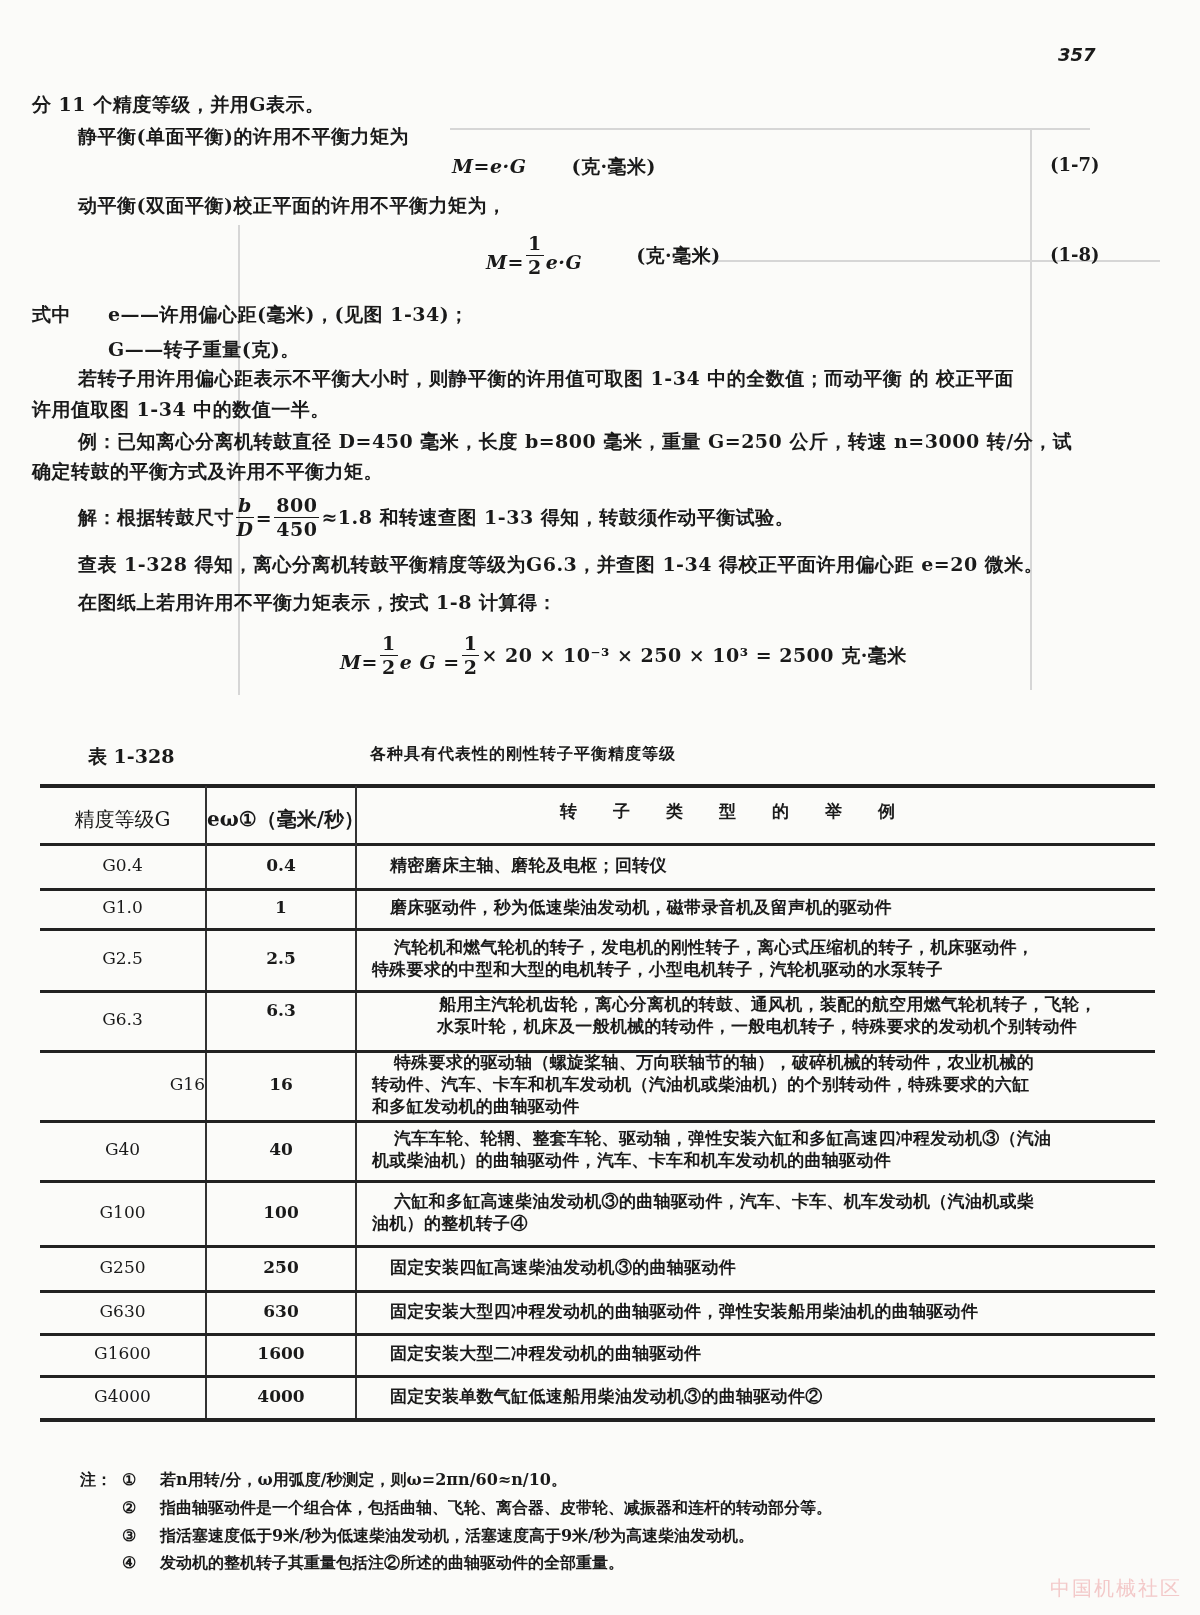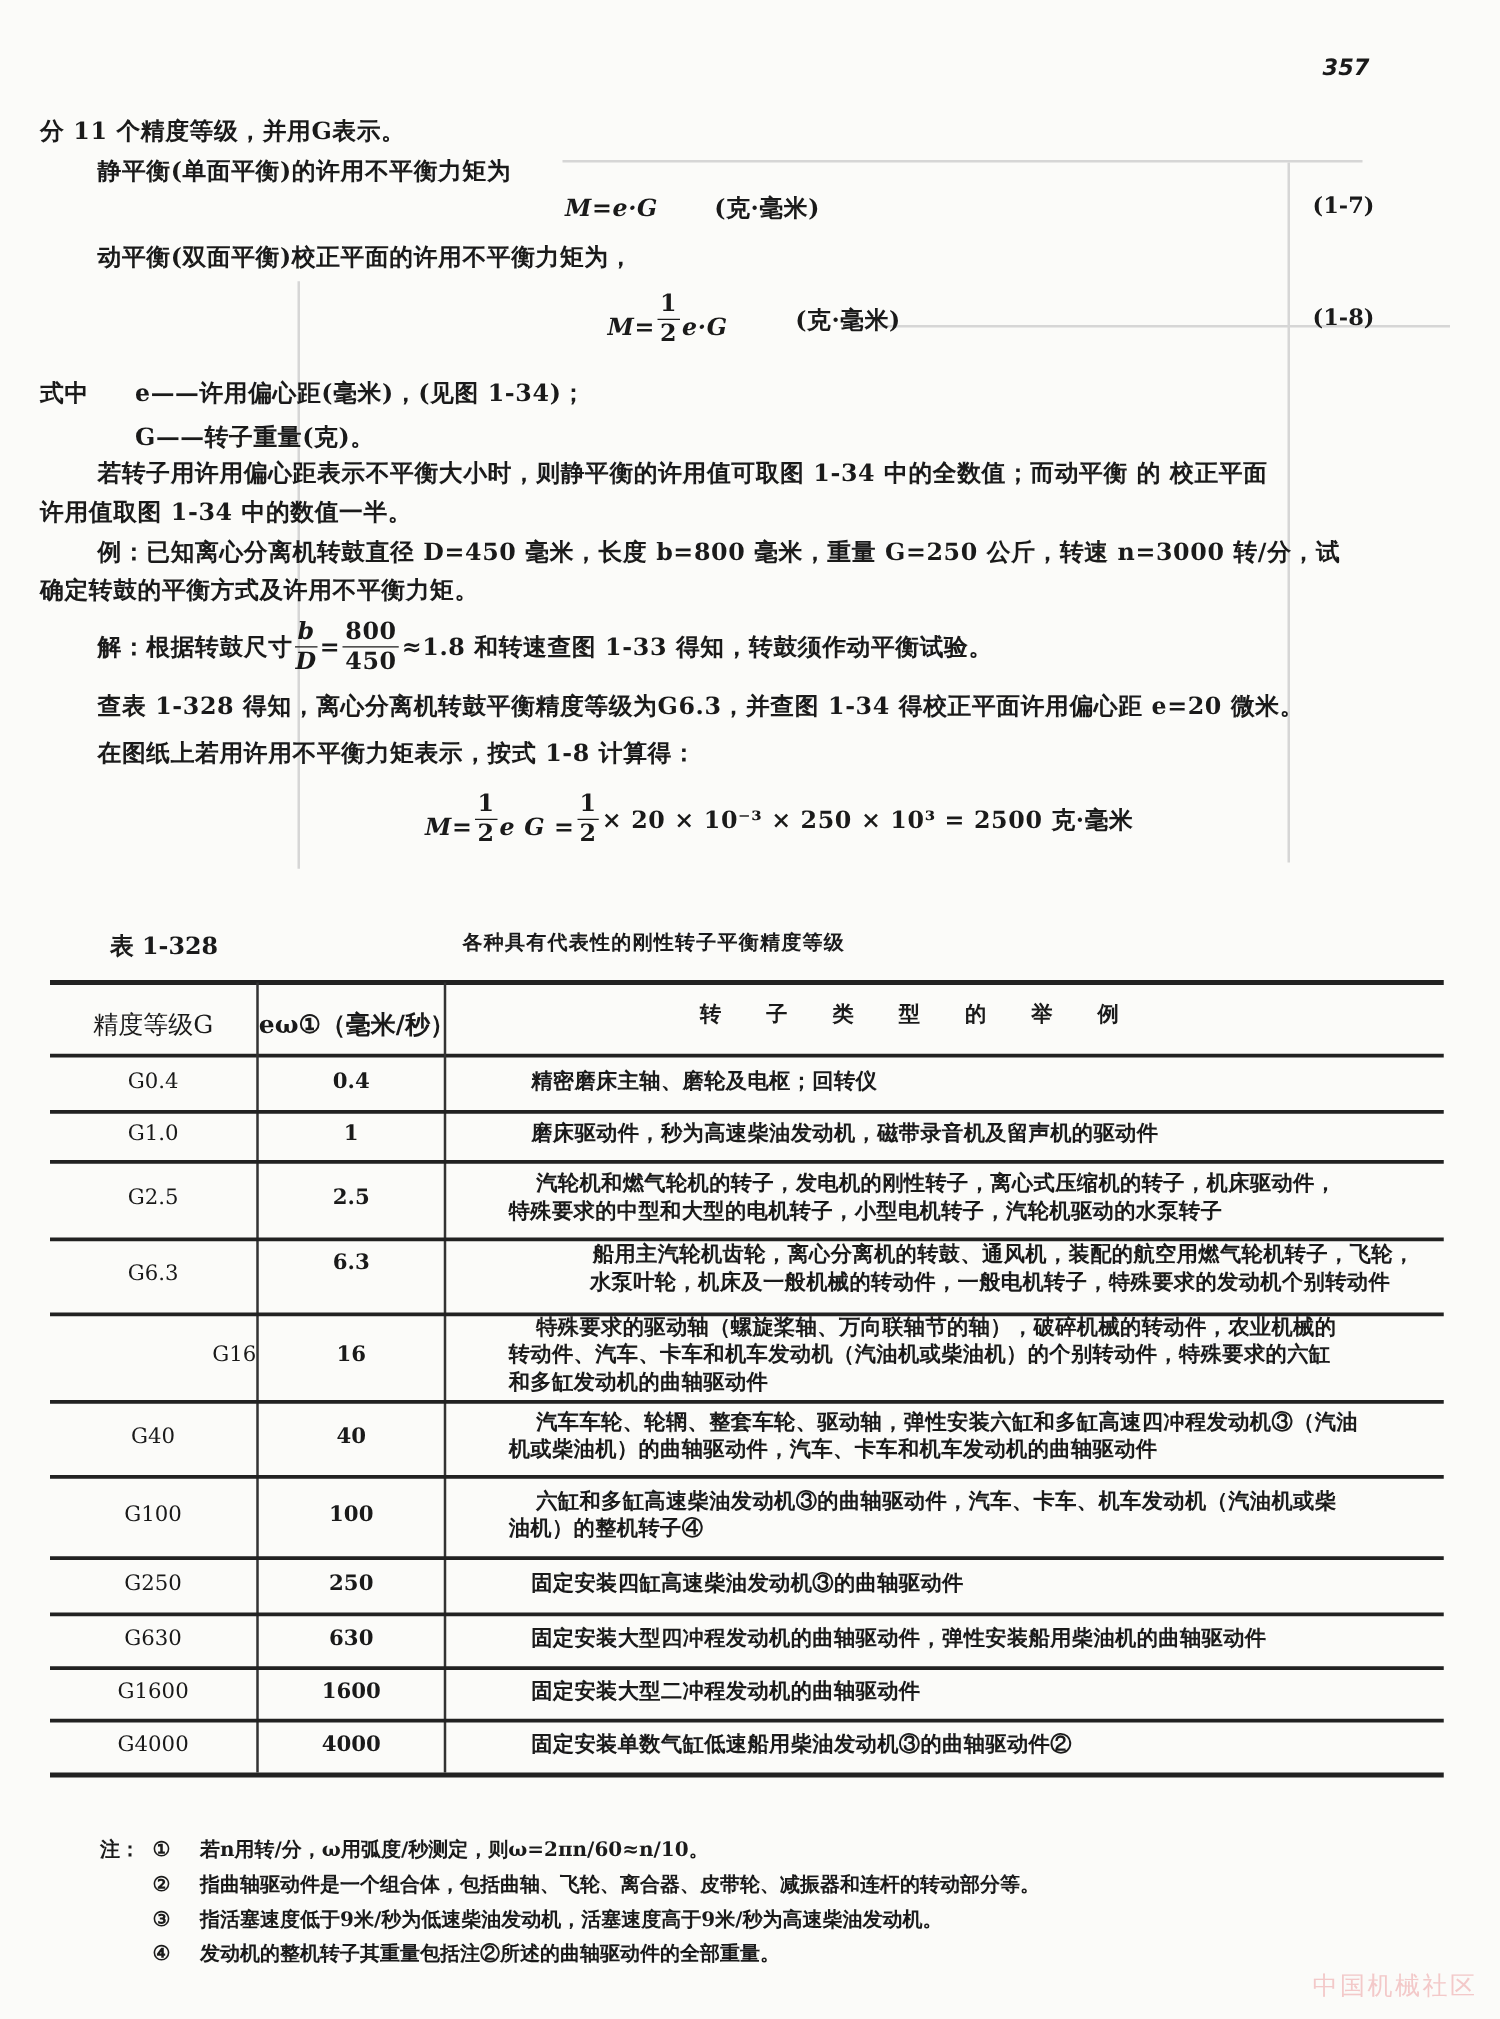--- a/index.html
+++ b/index.html
@@ -20,21 +20,21 @@
   .ghost-line { position:absolute; background:#d6d6d6; }
 
   
   .tbl-title-left { left:88px; top:744px; font-size:19px; font-weight:bold; }
   .tbl-title { left:370px; top:744px; font-size:16px; font-weight:bold; letter-spacing:1px; }
   .hline { position:absolute; left:40px; width:1115px; height:3px; background:#222; }
   .hline.thick { height:4px; }
   .vline { position:absolute; width:2px; background:#333; }
   .cell-g { position:absolute; left:40px; width:165px; text-align:center; font-size:17px; font-family:"DejaVu Serif", serif; }
   .cell-v { position:absolute; left:207px; width:148px; text-align:center; font-size:17px; font-weight:bold; }
-  .cell-d { position:absolute; left:372px; width:770px; font-size:17px; font-weight:bold; line-height:22px; white-space:normal; letter-spacing:0.3px;margin-left:35px; }
+  .cell-d { position:absolute; left:372px; width:770px; font-size:17px; font-weight:bold; line-height:22px; white-space:normal; letter-spacing:0.3px; }
   .hdr { font-size:20px;text-align:center; }
   .hdr-desc { position:absolute; left:560px; top:800px; font-size:17px; font-weight:bold; letter-spacing:36px; white-space:nowrap; }
 
   .notes { font-size:16px; font-weight:bold; }
   .watermark { left:1050px; top:1575px; font-size:20px; color:#f3c9c9; font-family:"DejaVu Sans", sans-serif; letter-spacing:2px; }
 </style>
 </head>
 <body>
 
 <div class="ghost-line" style="left:450px;top:128px;width:640px;height:2px;"></div>
@@ -123,21 +123,21 @@
         <div class="abs cell-g" style="top: 854.5px;">G0.4</div>
         <div class="abs cell-v" style="top: 854.5px;">0.4</div>
         <div class="abs cell-d" style="top: 853.5px;">
           <div style="padding-left: 18px;">精密磨床主轴、磨轮及电枢；回转仪</div>
         </div>
       </div>
       <div>
         <div class="abs cell-g" style="top: 897px;">G1.0</div>
         <div class="abs cell-v" style="top: 897px;">1</div>
         <div class="abs cell-d" style="top: 896px;">
-          <div style="padding-left: 18px;">磨床驱动件，秒为高速柴油发动机，磁带录音机及留声机的驱动件</div>
+          <div style="padding-left: 18px;">磨床驱动件，秒为低速柴油发动机，磁带录音机及留声机的驱动件</div>
         </div>
         <div class="hline" style="top: 888px;"></div>
       </div>
       <div>
         <div class="abs cell-g" style="top: 948px;">G2.5</div>
         <div class="abs cell-v" style="top: 948px;">2.5</div>
         <div class="abs cell-d" style="top: 936px;">
           <div style="padding-left: 22px;">汽轮机和燃气轮机的转子，发电机的刚性转子，离心式压缩机的转子，机床驱动件，</div>
           <div style="padding-left: 0px;">特殊要求的中型和大型的电机转子，小型电机转子，汽轮机驱动的水泵转子</div>
         </div>

